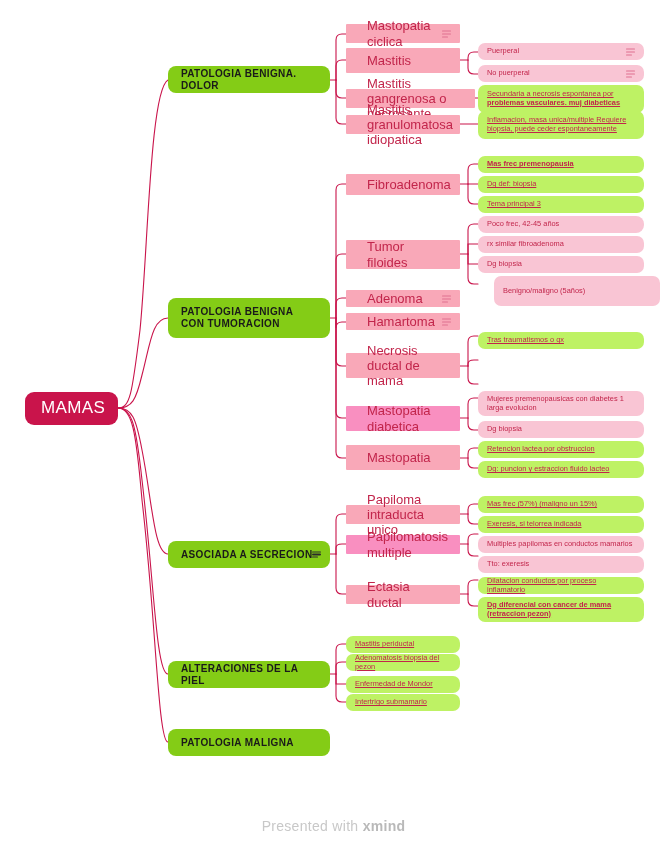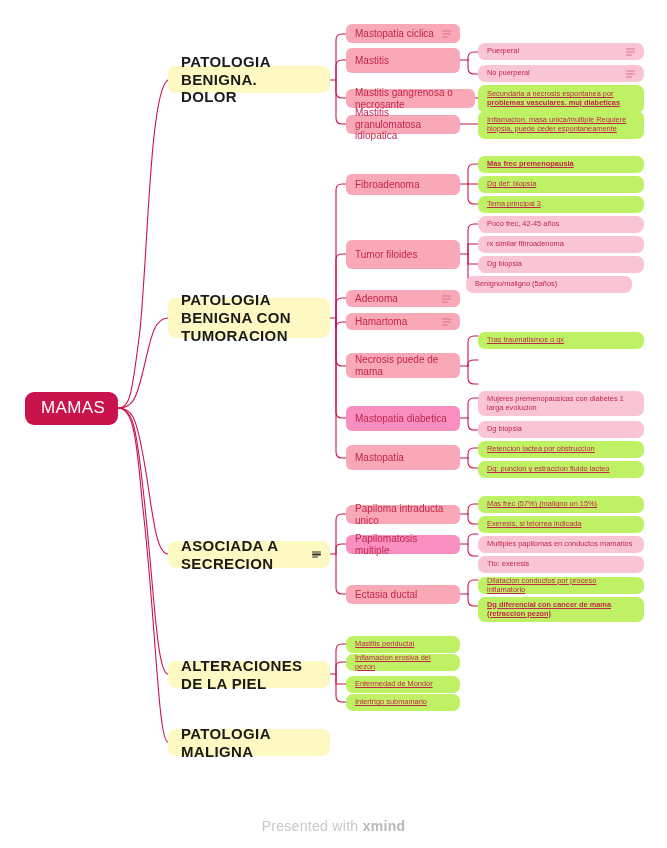--- a/index.html
+++ b/index.html
@@ -21,28 +21,28 @@
   .node .txt{display:block;width:100%;}
 
   
   .root{
     background:#c9144b;color:#ffffff;border-radius:9px;
     font-size:17px;letter-spacing:.4px;font-weight:400;
     padding:0 16px;
   }
   
   .lvl1{
-    background:#fef9c3;color:#1a1a1a;
-    font-size:15px;font-weight:bold;letter-spacing:.35px;
+    background:#84cc16;color:#1a1a1a;
+    font-size:10px;font-weight:bold;letter-spacing:.35px;
     padding:0 13px;border-radius:8px;
   }
   
   .lvl2{
     background:#f9a8b8;color:#c2254b;
-    font-size:10px;padding:0 9px;border-radius:6px;
+    font-size:13px;padding:0 21px;border-radius:1px;
   }
   .lvl2.magenta{background:#f98fc0;}
   
   .lvl3{
     background:#fcdde3;color:#c2254b;
     font-size:7.4px;padding:0 9px;border-radius:7px;
   }
   .lvl3.pale{background:#bef264;text-decoration:underline;}
   .lvl3.deep{background:#f9c5d4;}
   .lvl3 b{font-weight:bold;}
@@ -212,35 +212,35 @@
   </div>
   <div class="node lvl3 deep" style="left:478px;top:216px;width:166px;height:17px;border-radius:8px;">
     <span class="txt">Poco frec, 42-45 años</span>
   </div>
   <div class="node lvl3 deep" style="left:478px;top:236px;width:166px;height:17px;">
     <span class="txt">rx similar fibroadenoma</span>
   </div>
   <div class="node lvl3 deep" style="left:478px;top:256px;width:166px;height:17px;">
     <span class="txt">Dg biopsia</span>
   </div>
-  <div class="node lvl3 deep" style="left:466px;top:276px;width:166px;height:17px;justify-content:center;">
+  <div class="node lvl3 deep" style="left:494px;top:276px;width:166px;height:30px;justify-content:center;">
     <span class="txt">Benigno/maligno (5años)</span>
   </div>
 
   <div class="node lvl2" style="left:346px;top:290px;width:114px;height:17px;">
     <span class="txt">Adenoma</span>
     <span class="note-icon"><i></i><i></i><i></i></span>
   </div>
   <div class="node lvl2" style="left:346px;top:313px;width:114px;height:17px;">
     <span class="txt">Hamartoma</span>
     <span class="note-icon"><i></i><i></i><i></i></span>
   </div>
 
   <div class="node lvl2" style="left:346px;top:353px;width:114px;height:25px;">
-    <span class="txt">Necrosis puede de mama</span>
+    <span class="txt">Necrosis ductal de mama</span>
   </div>
   <div class="node lvl3 pale" style="left:478px;top:332px;width:166px;height:17px;">
     <span class="txt">Tras traumatismos o qx</span>
   </div>
 
   <div class="node lvl2 magenta" style="left:346px;top:406px;width:114px;height:25px;">
     <span class="txt">Mastopatia diabetica</span>
   </div>
   <div class="node lvl3 deep" style="left:478px;top:391px;width:166px;height:25px;">
     <span class="txt">Mujeres premenopausicas con diabetes 1 larga evolucion</span>
@@ -295,21 +295,21 @@
   </div>
 
   <div class="node lvl1" style="left:168px;top:661px;width:162px;height:27px;">
     <span class="txt">ALTERACIONES DE LA PIEL</span>
   </div>
 
   <div class="node lvl3 pale" style="left:346px;top:636px;width:114px;height:17px;">
     <span class="txt">Mastitis periductal</span>
   </div>
   <div class="node lvl3 pale" style="left:346px;top:654px;width:114px;height:17px;">
-    <span class="txt">Inflamacion erosiva del pezon</span>
+    <span class="txt">Adenomatosis biopsia del pezon</span>
   </div>
   <div class="node lvl3 pale" style="left:346px;top:676px;width:114px;height:17px;">
     <span class="txt">Enfermedad de Mondor</span>
   </div>
   <div class="node lvl3 pale" style="left:346px;top:694px;width:114px;height:17px;">
     <span class="txt">Intertrigo submamario</span>
   </div>
 
   <div class="node lvl1" style="left:168px;top:729px;width:162px;height:27px;">
     <span class="txt">PATOLOGIA MALIGNA</span>

